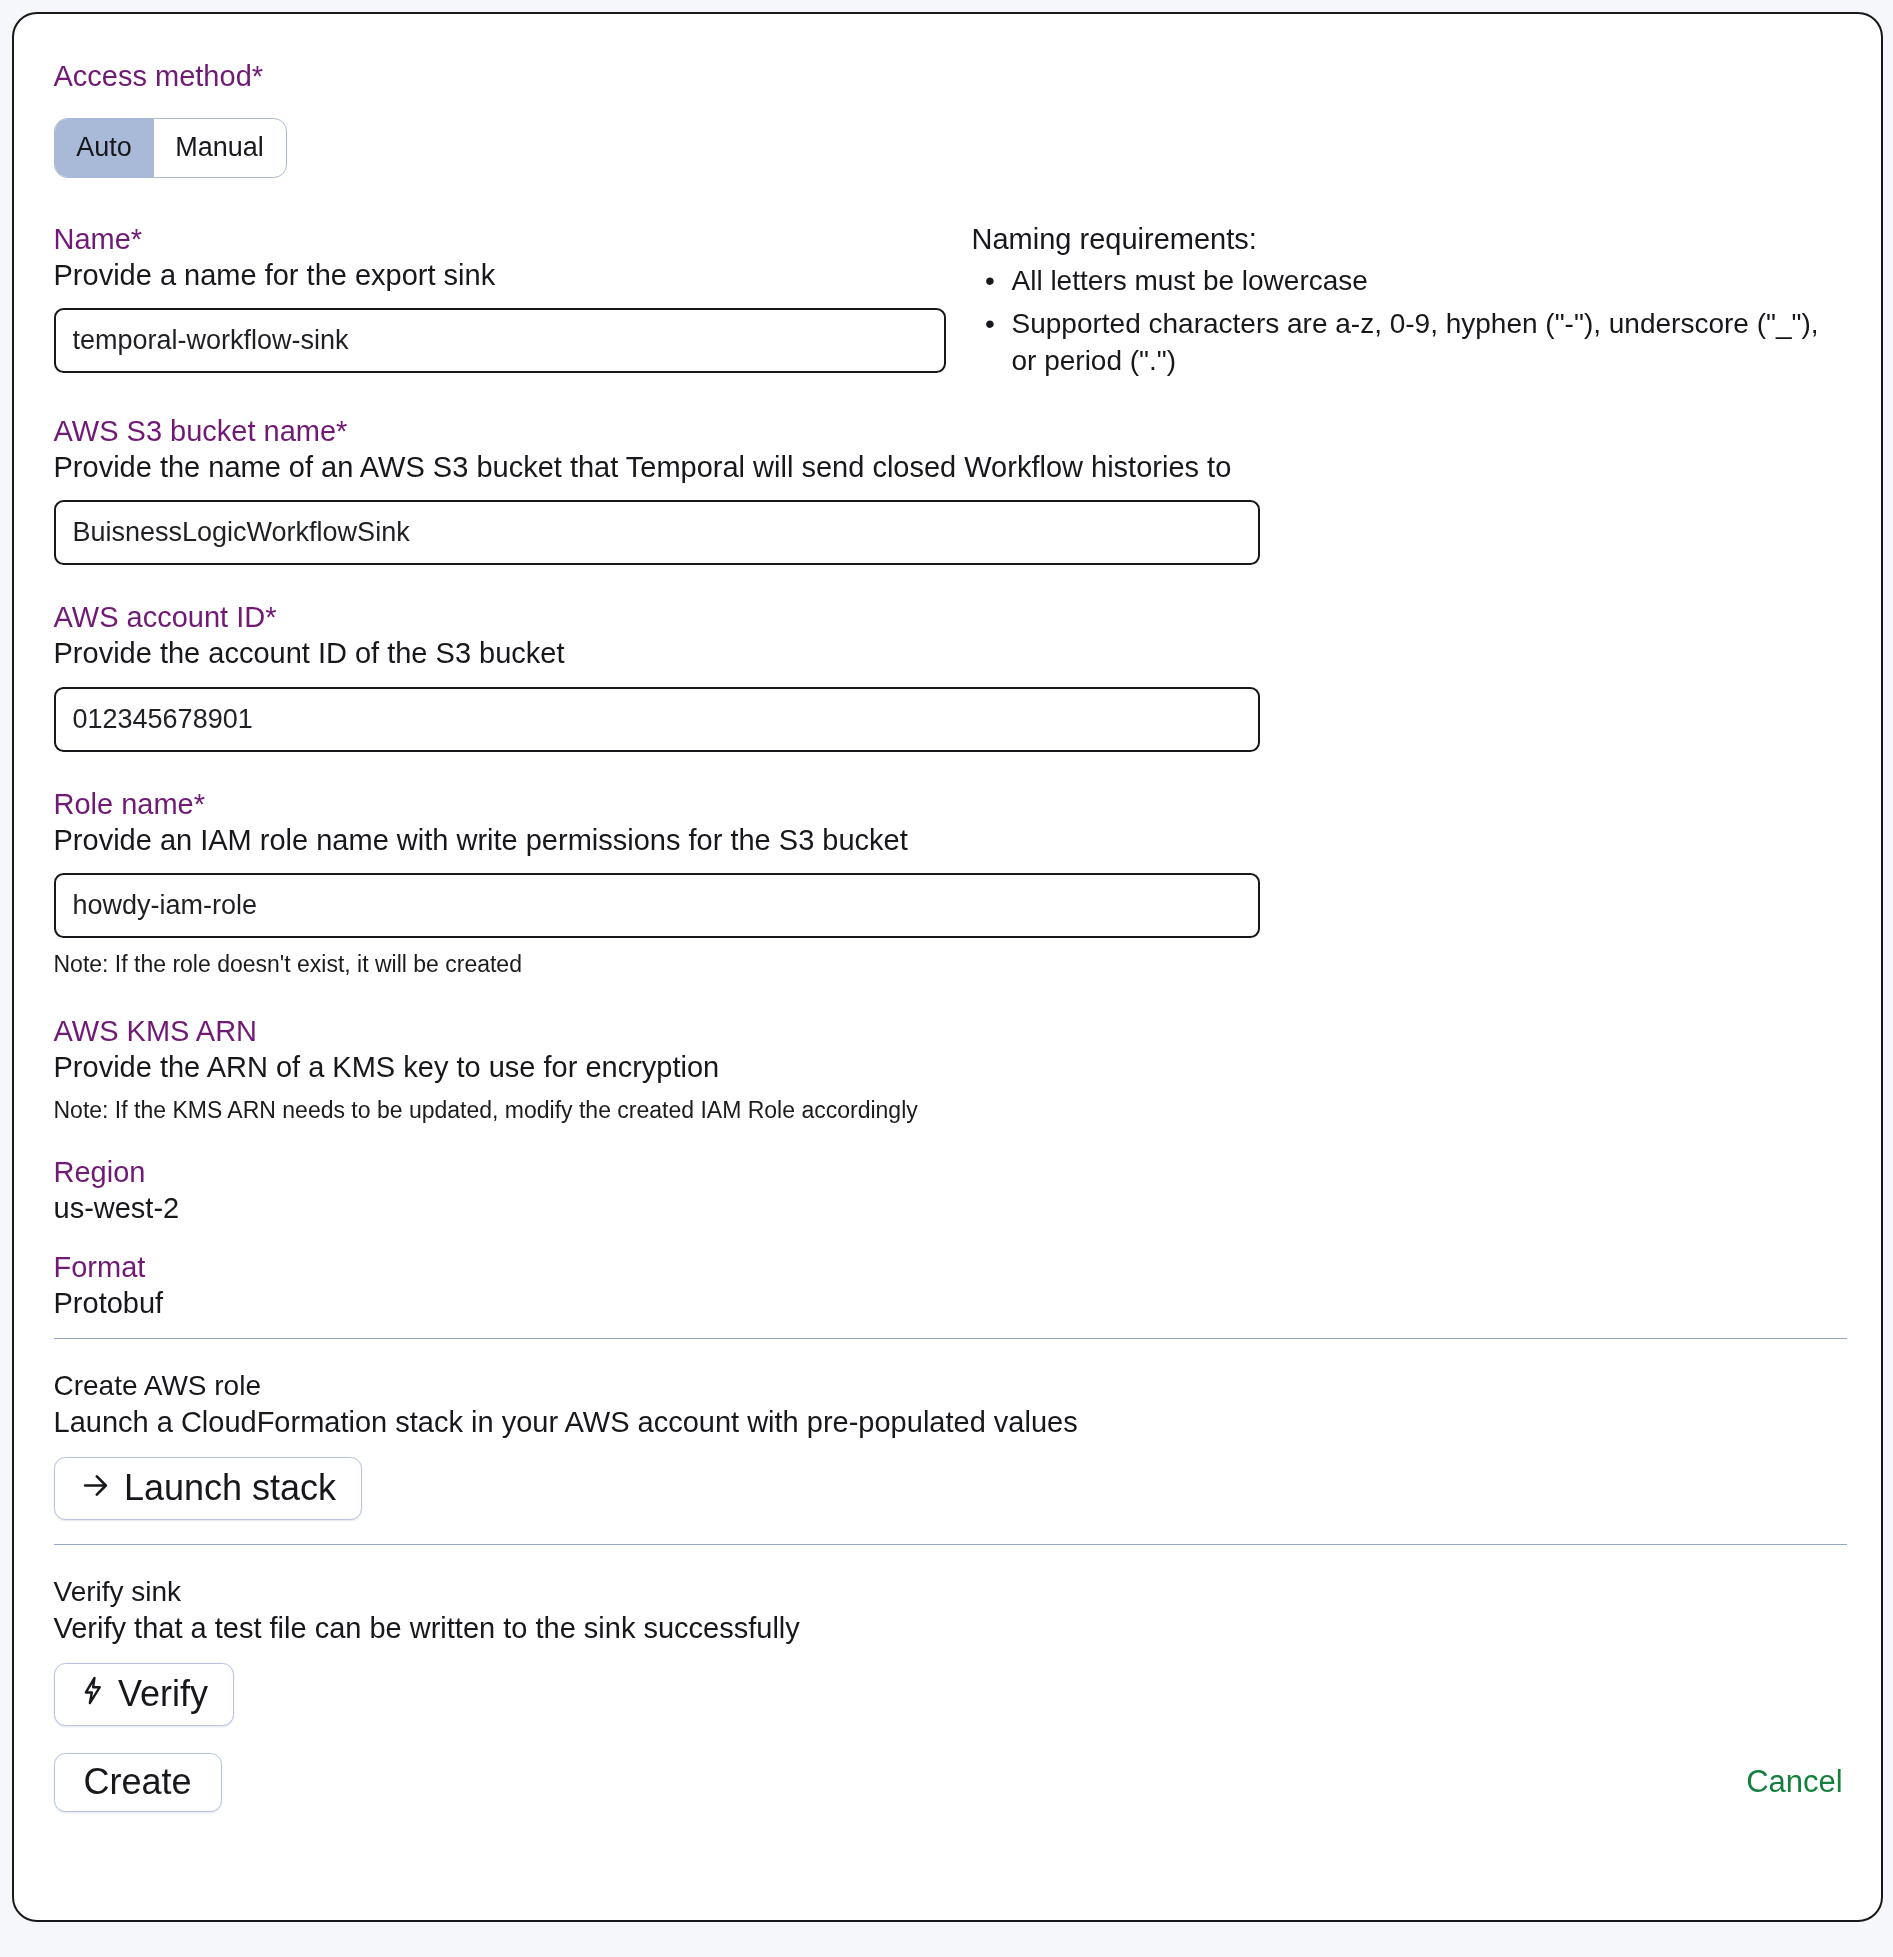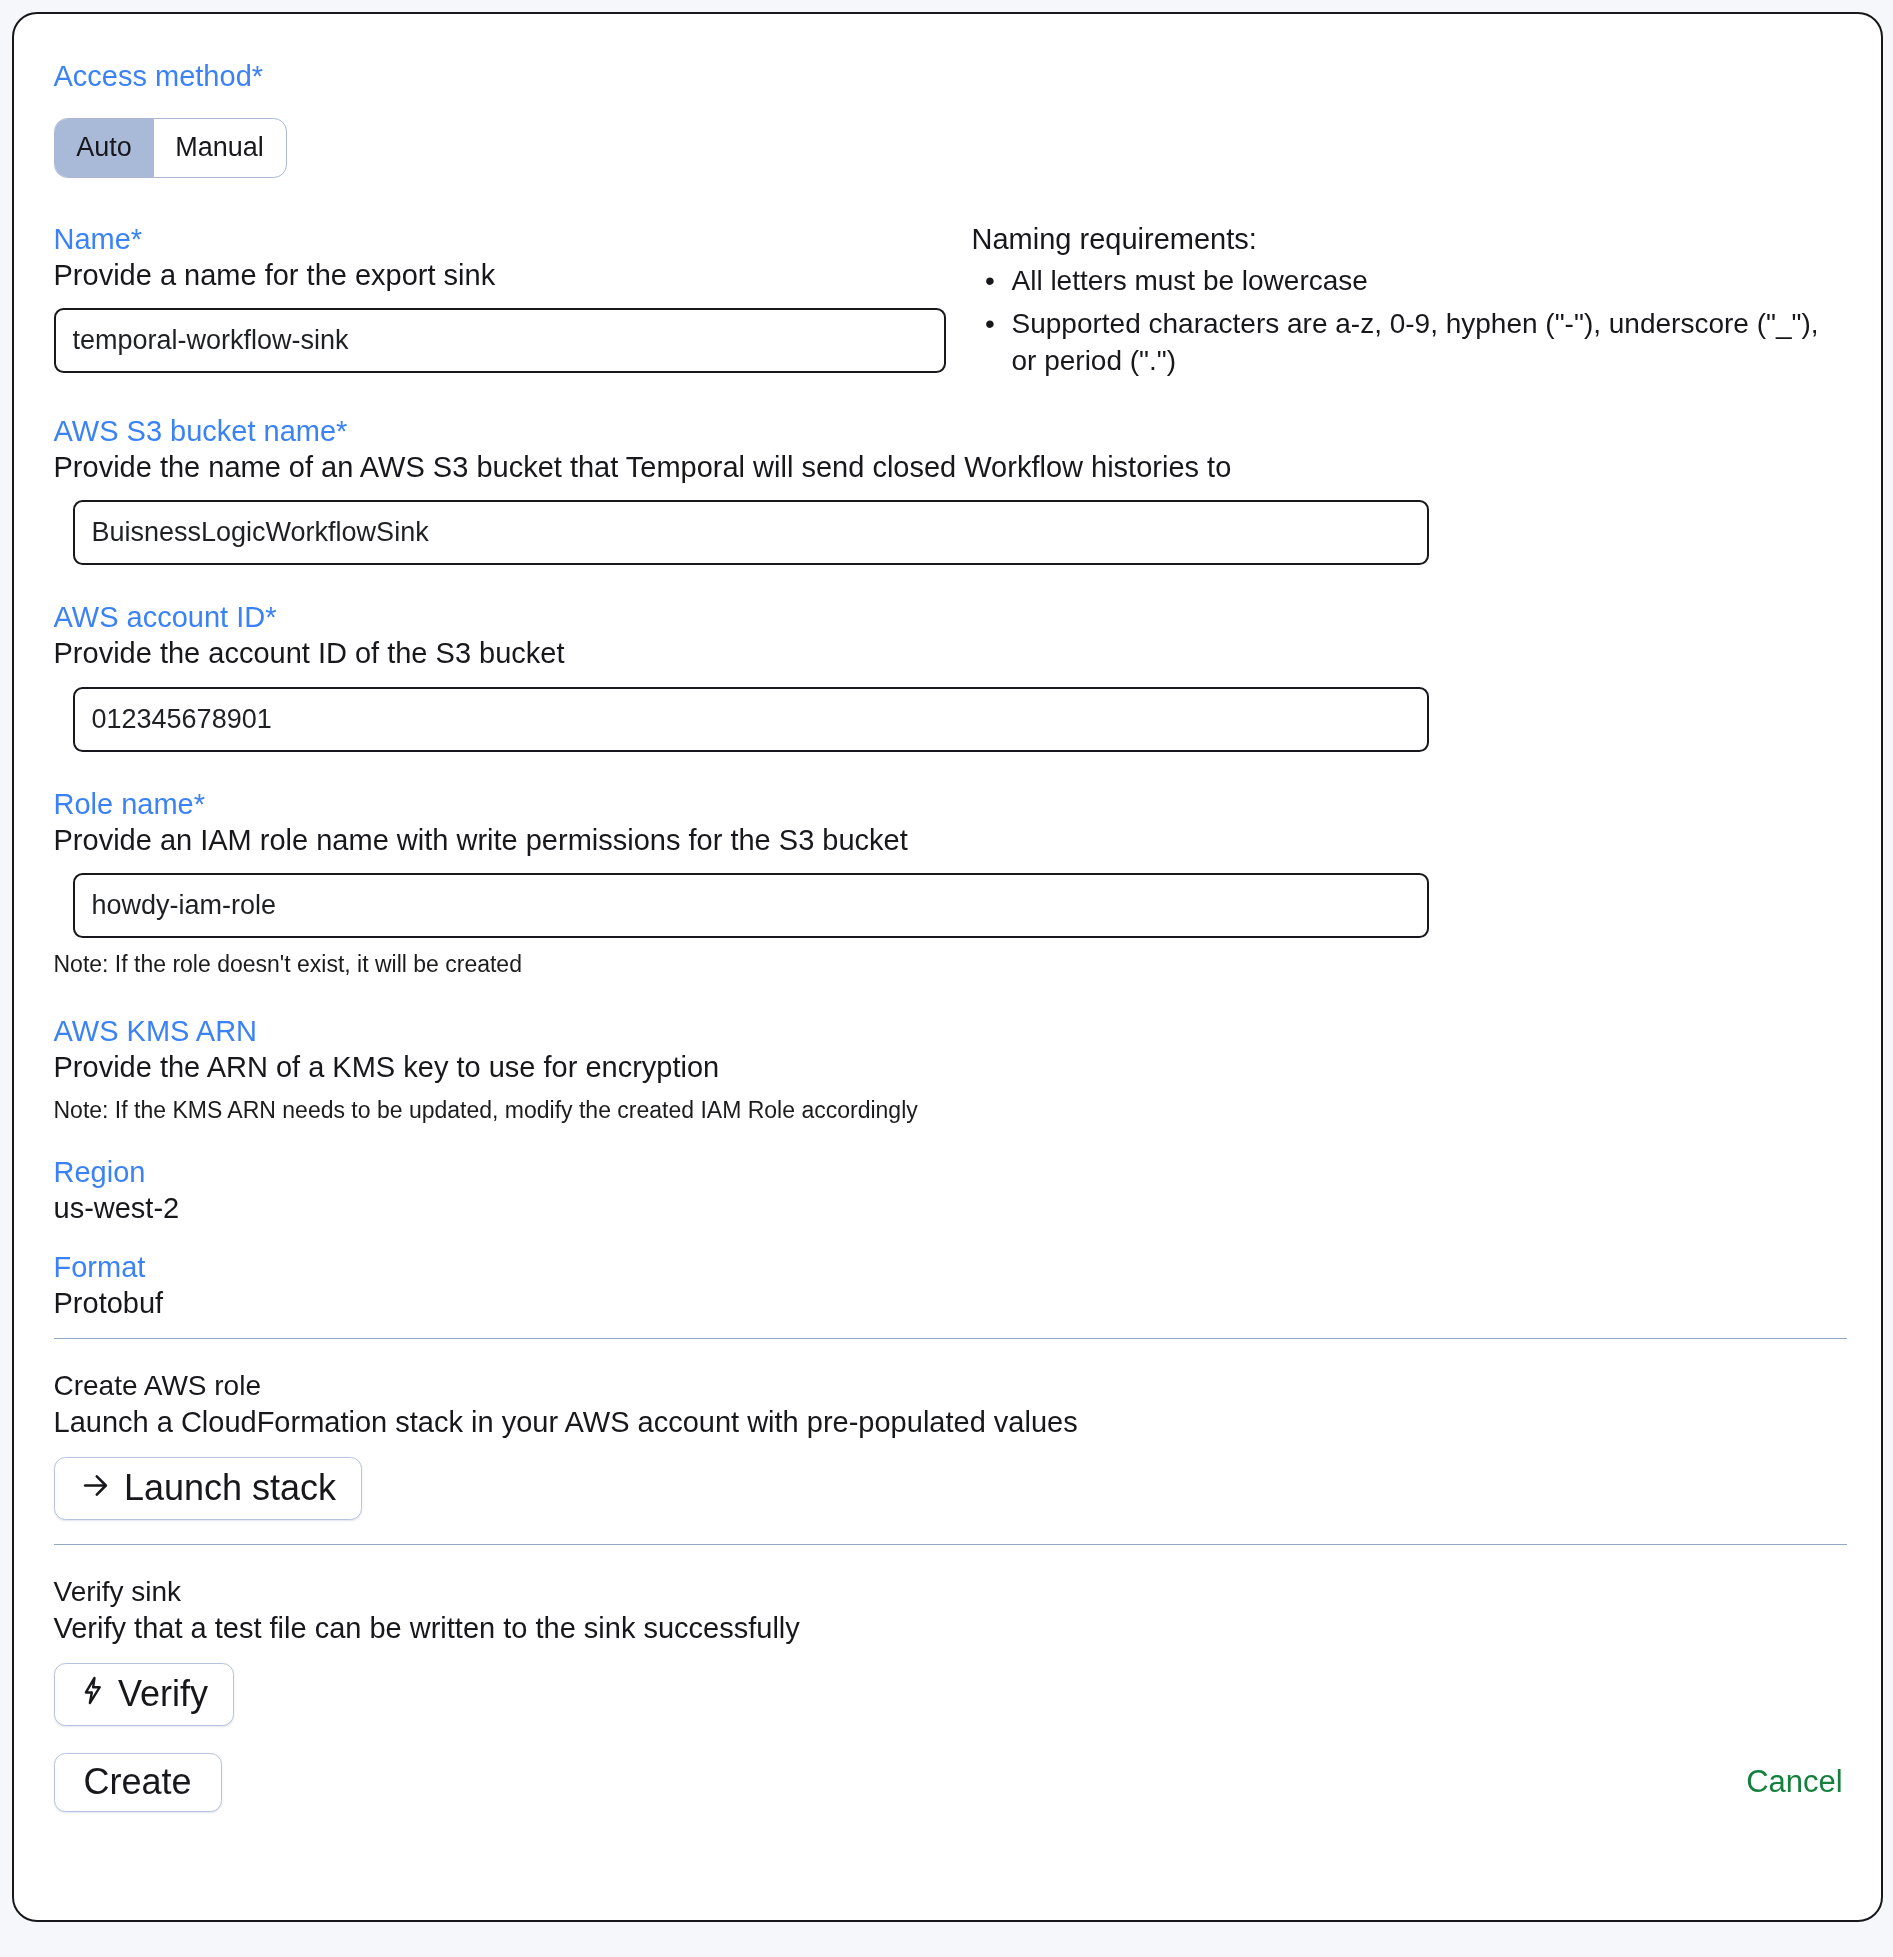--- a/index.html
+++ b/index.html
@@ -12,21 +12,21 @@
   .card {
     position: relative;
     margin: 11.5px 11.5px 36px 11.5px;
     height: 1910px;
     background: #ffffff;
     border: 2.9px solid #17171c;
     border-radius: 25px;
     padding: 29px 34px 19px 40px;
     overflow: hidden;
   }
-  .label { font-size: 29px; line-height: 36px; color: #3b82f6; }
+  .label { font-size: 29px; line-height: 36px; color: #701a75; }
   .desc  { font-size: 29px; line-height: 36px; color: #17171c; }
   .note  { font-size: 23px; line-height: 29px; color: #1c1c1e; margin-top: 11.5px; }
   .section { margin-top: 34px; }
 
   
   .access-label { margin-top: 15.3px; }
   .toggle {
     margin-top: 24px;
     display: inline-flex;
     height: 60px;
@@ -61,21 +61,21 @@
     border-radius: 9.6px;
     padding: 0 17px;
     font-size: 27px;
     font-family: inherit;
     color: #1f2023;
     background: #fff;
     outline: none;
   }
   input.field::placeholder { color: #1f2023; opacity: 1; }
   .w-name  { width: 892px; }
-  .w-wide  { width: 1356px; margin-left: 19px; }
+  .w-wide  { width: 1206px; }
 
   .req-title { font-size: 29px; line-height: 36px; }
   .req-list { margin-top: 1.9px; list-style: none; }
   .req-list li {
     position: relative;
     font-size: 28px; line-height: 37px;
     padding-left: 40px;
     margin-top: 5.7px;
   }
   .req-list li::before {

